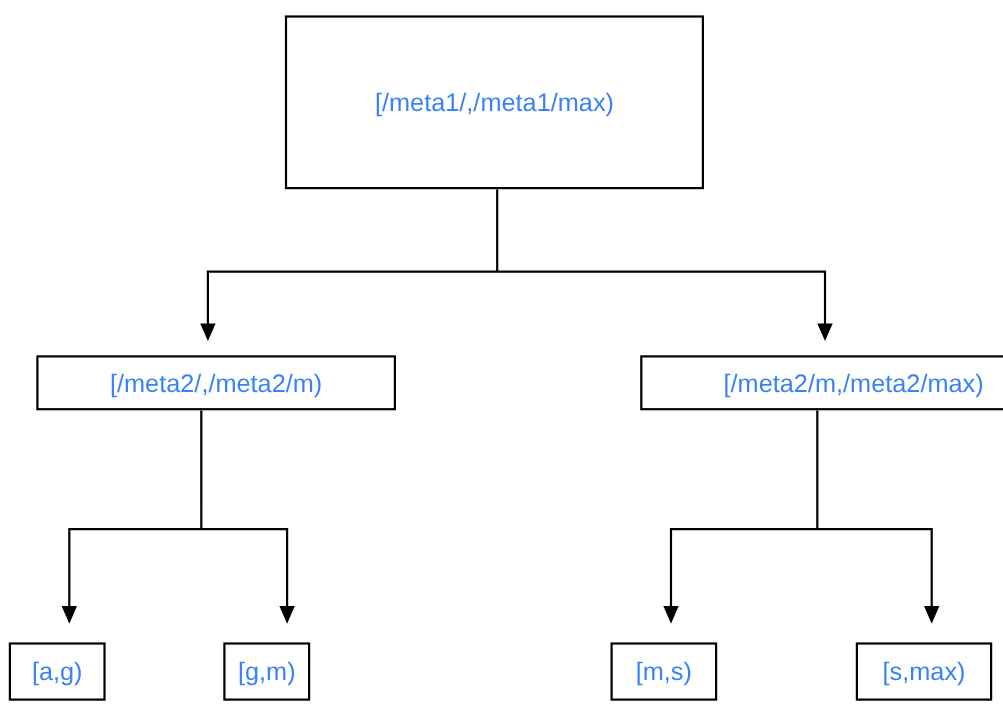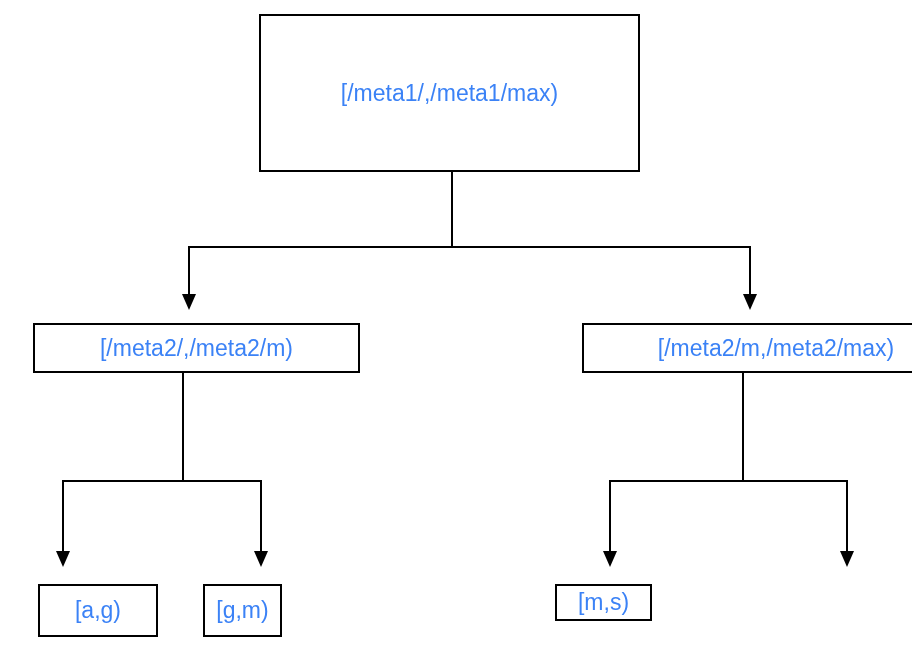--- a/index.html
+++ b/index.html
@@ -31,23 +31,23 @@
     display: flex;
     align-items: center;
     justify-content: center;
     font-size: 23px;
     line-height: 1;
     white-space: nowrap;
   }
   .node-root       { left: 259px; top: 14px;  width: 381px; height: 158px; }
   .node-l2-left    { left: 33px;  top: 323px; width: 327px; height: 50px; }
   .node-l2-right   { left: 582px; top: 323px; width: 388px; height: 50px; }
-  .node-leaf-ag    { left: 8px;   top: 584px; width: 120px;  height: 53px; margin-left: 30px; }
+  .node-leaf-ag    { left: 8px;   top: 584px; width: 88px;  height: 53px; }
   .node-leaf-gm    { left: 203px; top: 584px; width: 79px;  height: 53px; }
-  .node-leaf-ms    { left: 555px; top: 584px; width: 97px;  height: 37px; }
+  .node-leaf-ms    { left: 555px; top: 584px; width: 97px;  height: 53px; }
   .node-leaf-smax  { left: 778px; top: 584px; width: 124px; height: 53px; }
 </style>
 </head>
 <body>
 
 <div class="canvas">
 
   <svg class="edges-svg" viewBox="0 0 912 652" xmlns="http://www.w3.org/2000/svg">
 
     <path d="M452,172 V247 M189,247 H750 M189,246 V296 M750,246 V296" fill="none" stroke="#000000" stroke-width="2"></path>
@@ -80,14 +80,17 @@
   </div>
 
   <div class="node node-leaf-gm">
     <span>[g,m)</span>
   </div>
 
   <div class="node node-leaf-ms">
     <span>[m,s)</span>
   </div>
 
+  <div class="node node-leaf-smax">
+    <span>[s,max)</span>
+  </div>
 
 </div>
 
 </body></html>

